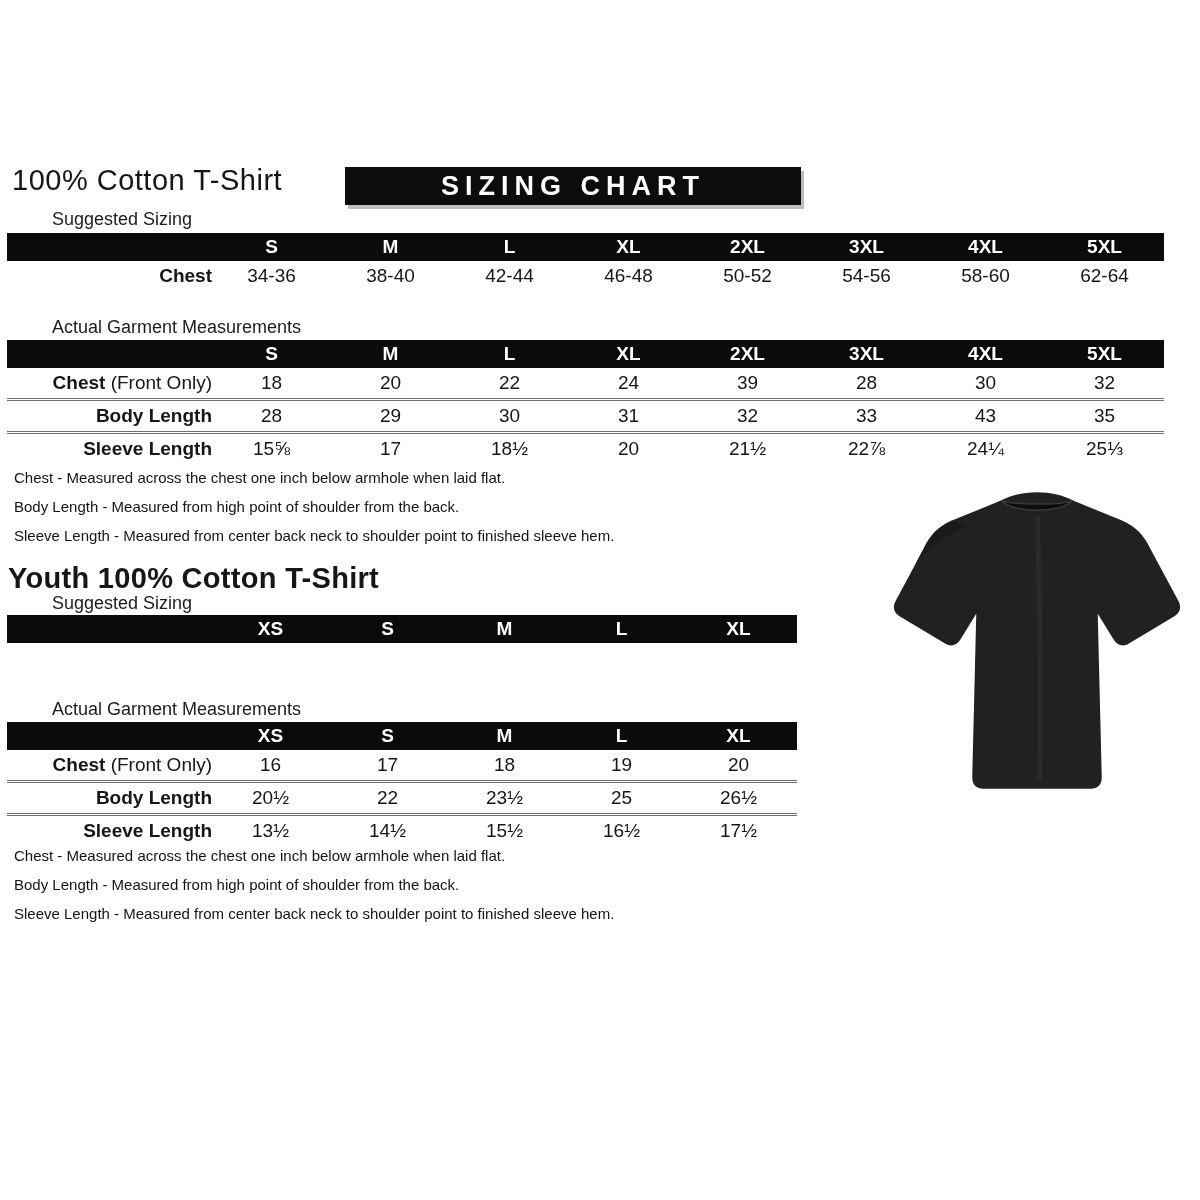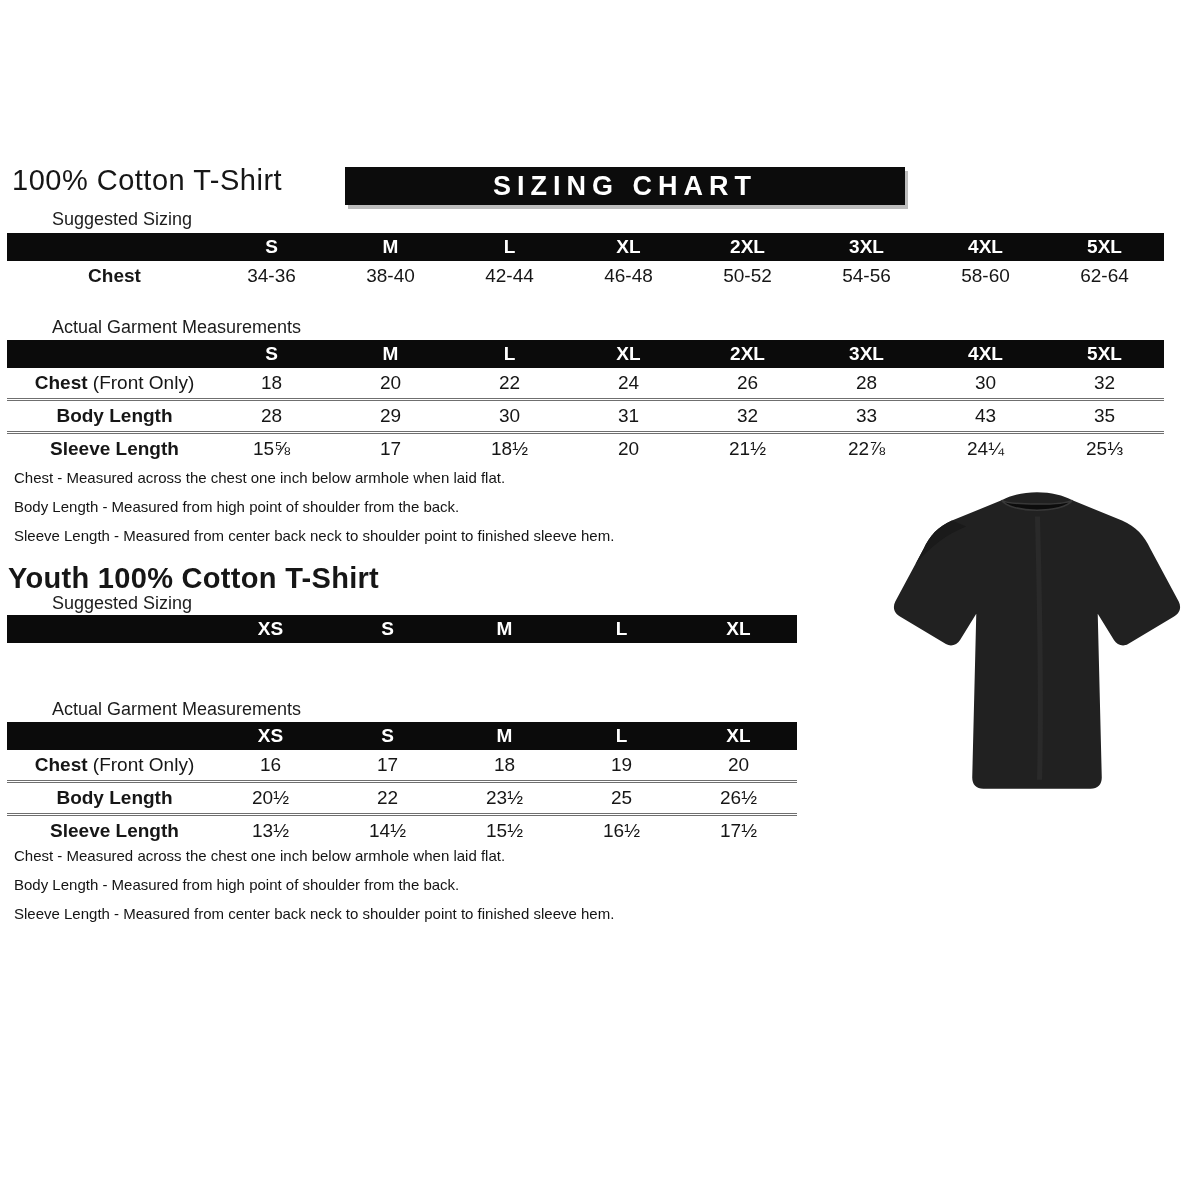--- a/index.html
+++ b/index.html
@@ -6,36 +6,36 @@
   body{
     width:1200px;height:1200px;position:relative;overflow:hidden;
     font-family:"Liberation Sans", sans-serif;color:#161616;
     -webkit-font-smoothing:antialiased;
   }
   .abs{position:absolute;}
 
   
   .page-title{left:12px;top:164px;font-size:29px;font-weight:400;letter-spacing:0.5px;text-align:center;}
   .banner{
-    left:345px;top:167px;width:560px;height:38px;background:#0c0c0c;
+    left:345px;top:167px;width:456px;height:38px;background:#0c0c0c;
     color:#ffffff;font-size:27px;font-weight:700;letter-spacing:6px;
     display:flex;align-items:center;justify-content:center;
     box-shadow:3px 4px 0 0 #bdbdbd;
   }
   .section-label{font-size:18px;color:#1c1c1c;margin-left:44px;}
 
   
   .size-table{display:block;}
   .t-row{display:flex;align-items:center;}
   .t-head{background:#0b0b0b;color:#ffffff;height:28px;}
   .t-head .cell{font-weight:700;font-size:19px;}
   .t-body-row{height:30px;font-size:19px;}
   .t-body-row.sep{border-top:3px double #6f6f6f;}
   .label-col{width:205px;flex:0 0 205px;padding-left:10px;box-sizing:border-box;
-             white-space:nowrap;text-align:center;}
+             white-space:nowrap;text-align:right;}
   .label-col .lab{font-weight:700;}
   .label-col .suf{font-weight:400;}
   .cell{flex:1 1 0;text-align:center;}
 
   
   .notes{font-size:15px;line-height:29px;color:#141414;}
 
   .youth-title{left:8px;top:562px;font-size:29px;font-weight:700;letter-spacing:0.3px;}
 
   
@@ -89,21 +89,21 @@
     <div class="cell">3XL</div>
     <div class="cell">4XL</div>
     <div class="cell">5XL</div>
   </div>
   <div class="t-row t-body-row">
     <div class="label-col"><span class="lab">Chest</span><span class="suf"> (Front Only)</span></div>
     <div class="cell">18</div>
     <div class="cell">20</div>
     <div class="cell">22</div>
     <div class="cell">24</div>
-    <div class="cell">26</div>
+    <div class="cell">39</div>
     <div class="cell">28</div>
     <div class="cell">30</div>
     <div class="cell">32</div>
   </div>
   <div class="t-row t-body-row sep">
     <div class="label-col"><span class="lab">Body Length</span><span class="suf"></span></div>
     <div class="cell">28</div>
     <div class="cell">29</div>
     <div class="cell">30</div>
     <div class="cell">31</div>

